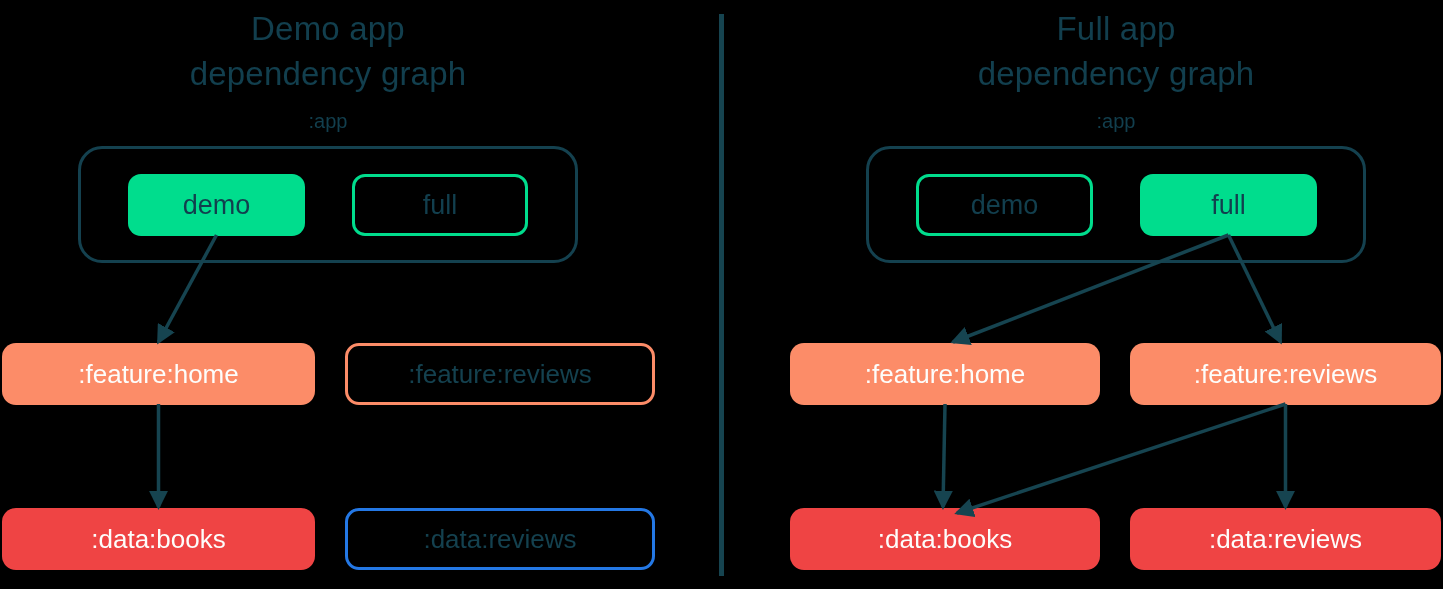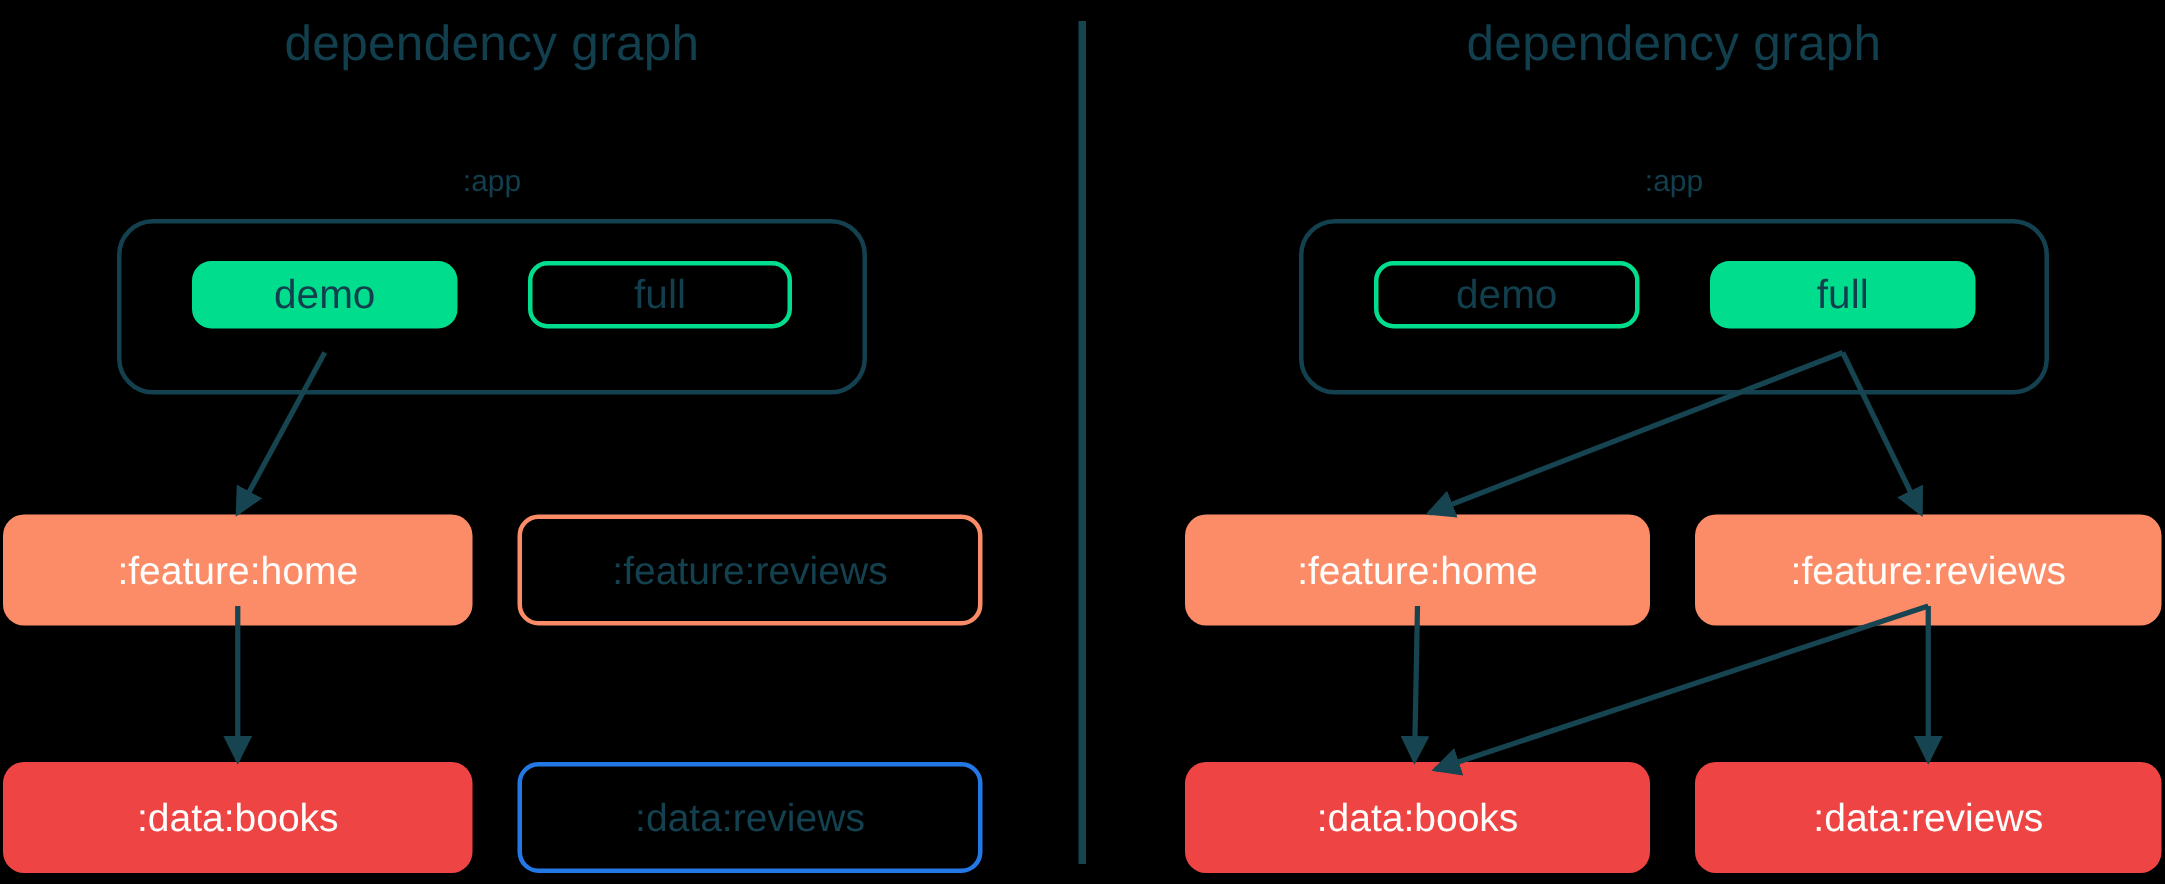--- a/index.html
+++ b/index.html
@@ -32,33 +32,33 @@
   .app-container {
     position: absolute;
     width: 500px;
     height: 117px;
     border: 3px solid #14414f;
     border-radius: 24px;
     box-sizing: border-box;
   }
   .chip {
     position: absolute;
-    height: 45px;
+    height: 62px;
     border-radius: 13px;
     box-sizing: border-box;
     display: flex;
     align-items: center;
     justify-content: center;
     font-size: 27px;
   }
   .chip.filled-green  { background: #00dd8d; color: #123f4e; }
   .chip.outline-green { border: 3px solid #00dd8d; color: #123f4e; background: transparent; }
   .node {
     position: absolute;
-    height: 74px;
+    height: 62px;
     border-radius: 14px;
     box-sizing: border-box;
     display: flex;
     align-items: center;
     justify-content: center;
     font-size: 26px;
   }
   .node.filled-orange  { background: #fc8c68; color: #fdfdfb; }
   .node.outline-orange { border: 3px solid #fc8c68; color: #14414f; background: transparent; }
   .node.filled-blue    { background: #ef4444; color: #fdfdfb; }
@@ -76,35 +76,37 @@
     left: 0; top: 0;
     pointer-events: none;
   }
 </style>
 </head>
 <body>
 
 <div id="stage">
 
   <div class="panel-title" style="left:78px; top:6px;">
+    <div>Demo app</div>
     <div>dependency graph</div>
   </div>
   <div class="app-label" style="left:78px; top:110px;">:app</div>
   <div class="app-container" style="left:78px; top:146px;"></div>
   <div class="chip filled-green" style="left:128px; top:174px; width:177px;">demo</div>
   <div class="chip outline-green" style="left:352px; top:174px; width:176px;">full</div>
 
   <div class="node filled-orange" style="left:2px; top:343px; width:313px;">:feature:home</div>
   <div class="node outline-orange" style="left:345px; top:343px; width:310px;">:feature:reviews</div>
   <div class="node filled-blue" style="left:2px; top:508px; width:313px;">:data:books</div>
   <div class="node outline-blue" style="left:345px; top:508px; width:310px;">:data:reviews</div>
 
   <div class="divider"></div>
 
   <div class="panel-title" style="left:866px; top:6px;">
+    <div>Full app</div>
     <div>dependency graph</div>
   </div>
   <div class="app-label" style="left:866px; top:110px;">:app</div>
   <div class="app-container" style="left:866px; top:146px;"></div>
   <div class="chip outline-green" style="left:916px; top:174px; width:177px;">demo</div>
   <div class="chip filled-green" style="left:1140px; top:174px; width:177px;">full</div>
 
   <div class="node filled-orange" style="left:790px; top:343px; width:310px;">:feature:home</div>
   <div class="node filled-orange" style="left:1130px; top:343px; width:311px;">:feature:reviews</div>
   <div class="node filled-blue" style="left:790px; top:508px; width:310px;">:data:books</div>

